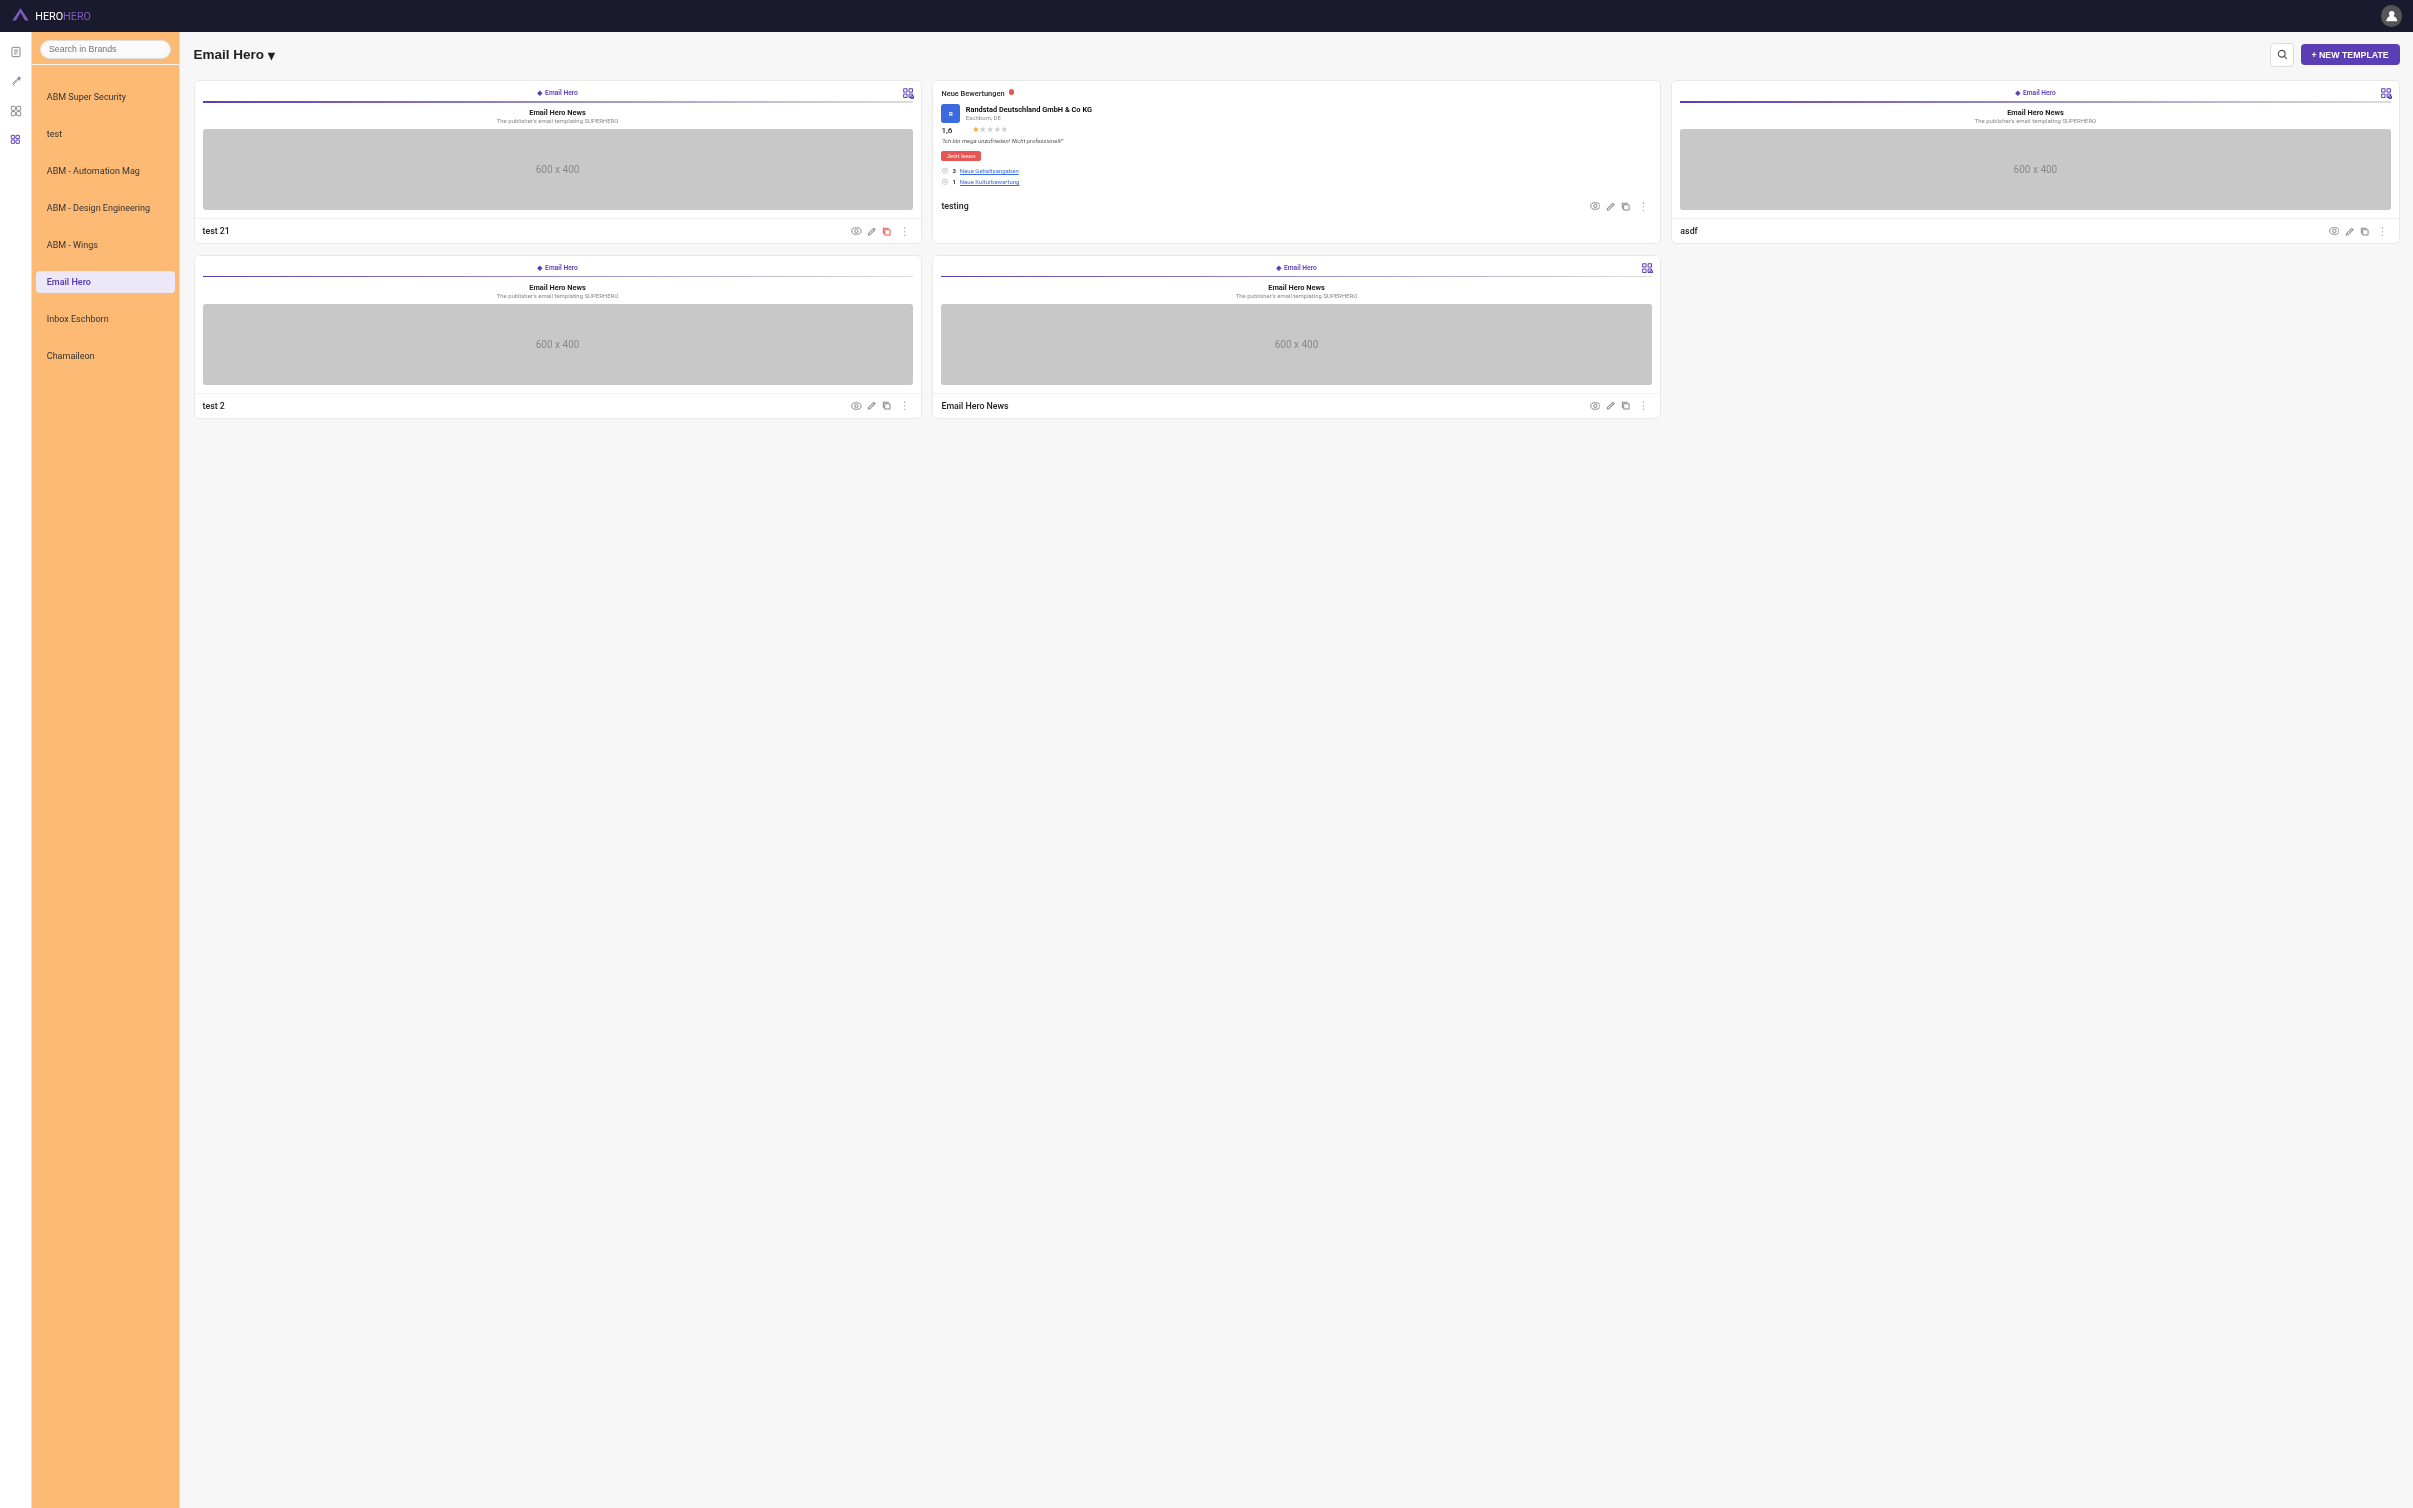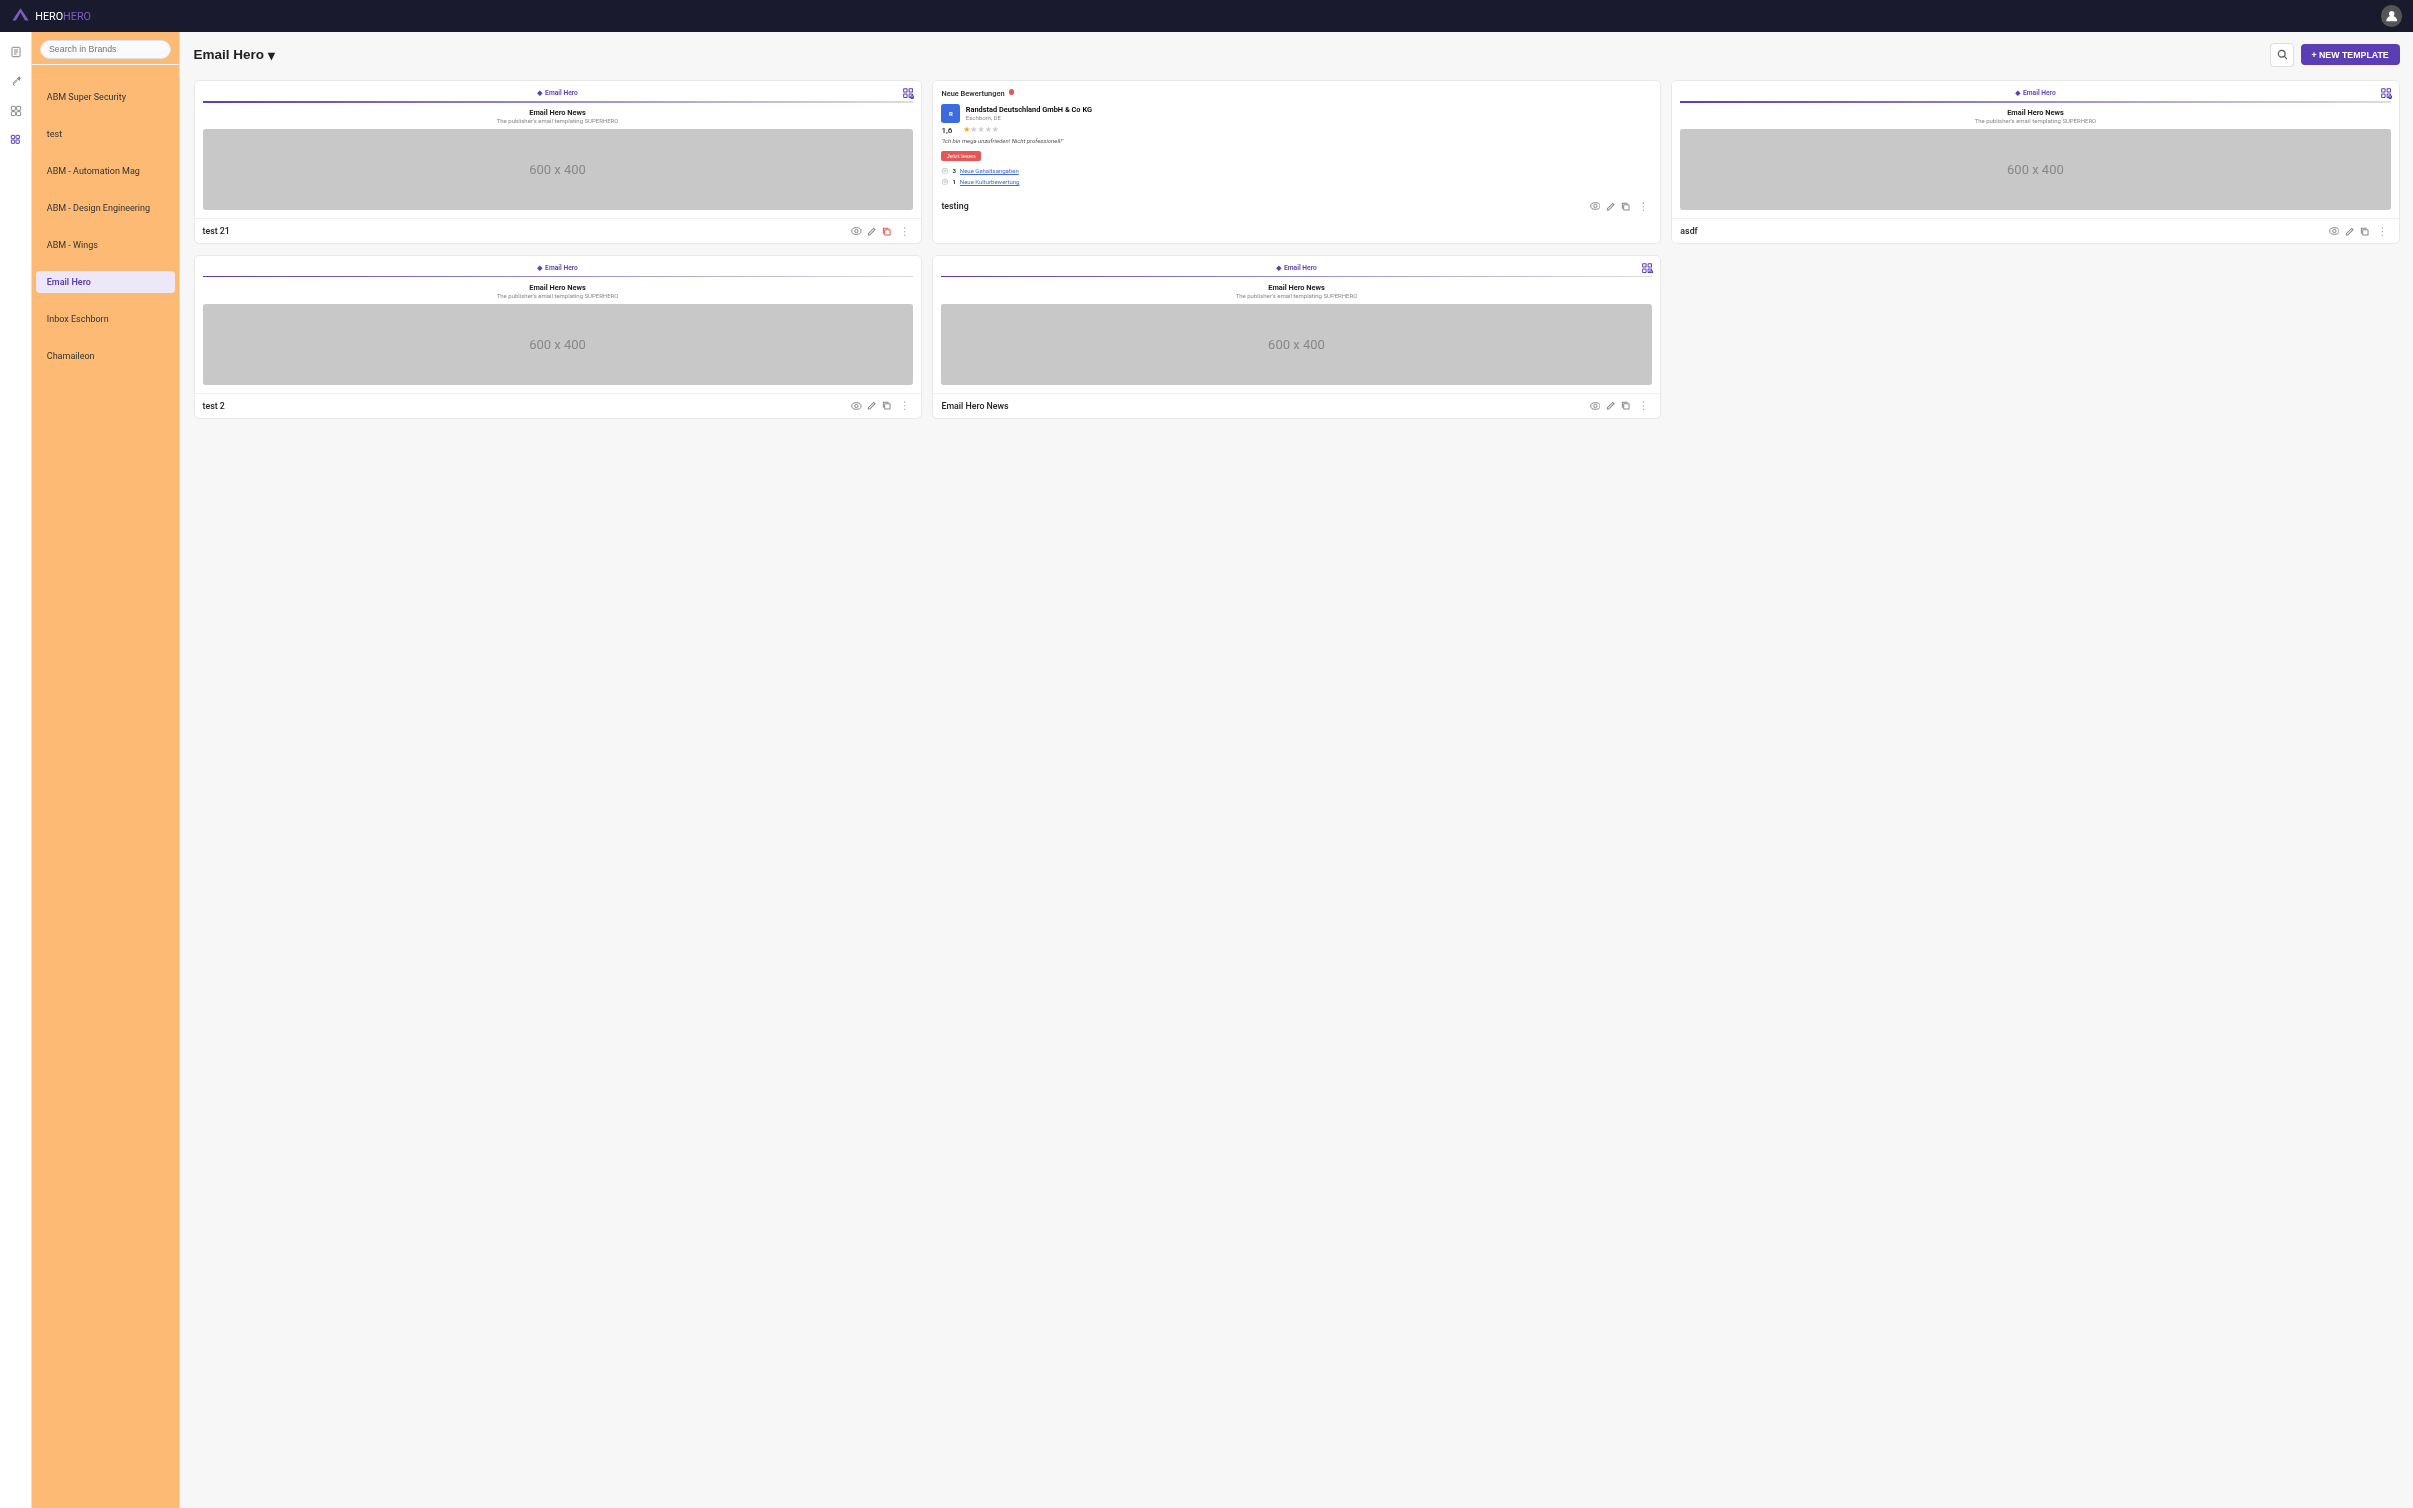--- a/index.html
+++ b/index.html
@@ -221,21 +221,21 @@
       color: #888;
       margin-bottom: 5.4px;
     }
     .card-image-placeholder {
       background: #c8c8c8;
       border-radius: 2.7px;
       display: flex;
       align-items: center;
       justify-content: center;
       color: #888;
-      font-size: 13px;
+      font-size: 10px;
       width: 100%;
       height: 81px;
     }
     .card-corner-icon {
       position: absolute;
       top: 6.7px;
       right: 6.7px;
       color: #5b3db5;
       font-size: 9.4px;
     }
@@ -325,21 +325,21 @@
     .review-stars {
       color: #f5a623;
       font-size: 8px;
       margin-bottom: 1.3px;
     }
     .review-stars .star-gray { color: #ccc; }
     .review-rating {
       font-size: 8px;
       font-weight: 600;
       color: #333;
-      margin-right: 8px;
+      margin-right: 17px;
     }
     .review-quote {
       font-size: 6px;
       color: #555;
       font-style: italic;
       margin-bottom: 4px;
     }
     .review-read-btn {
       background: #e85555;
       color: #fff;

